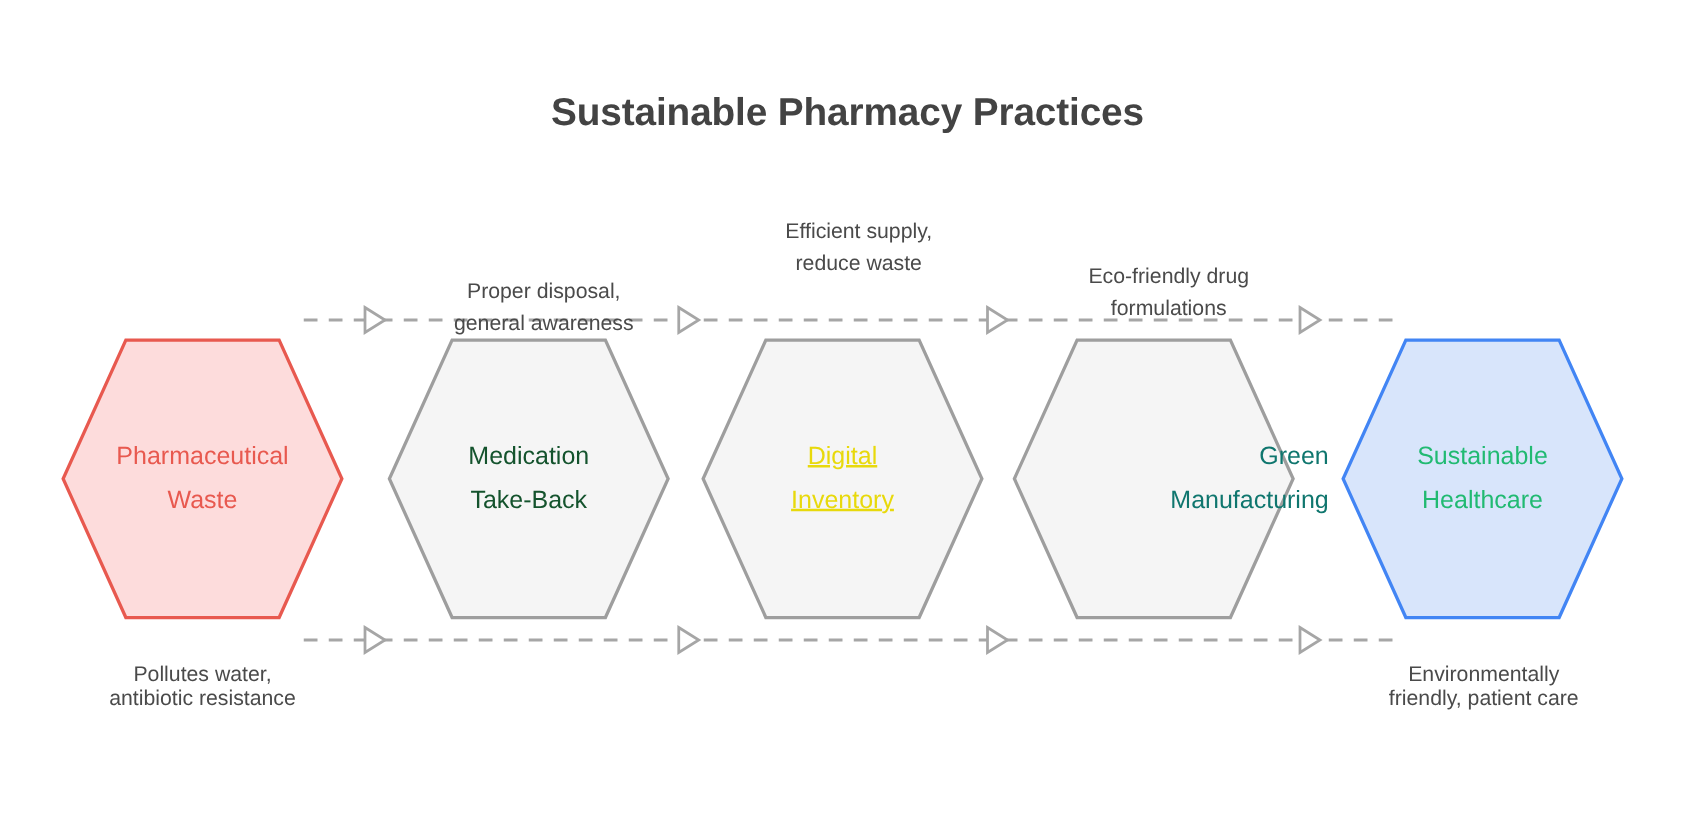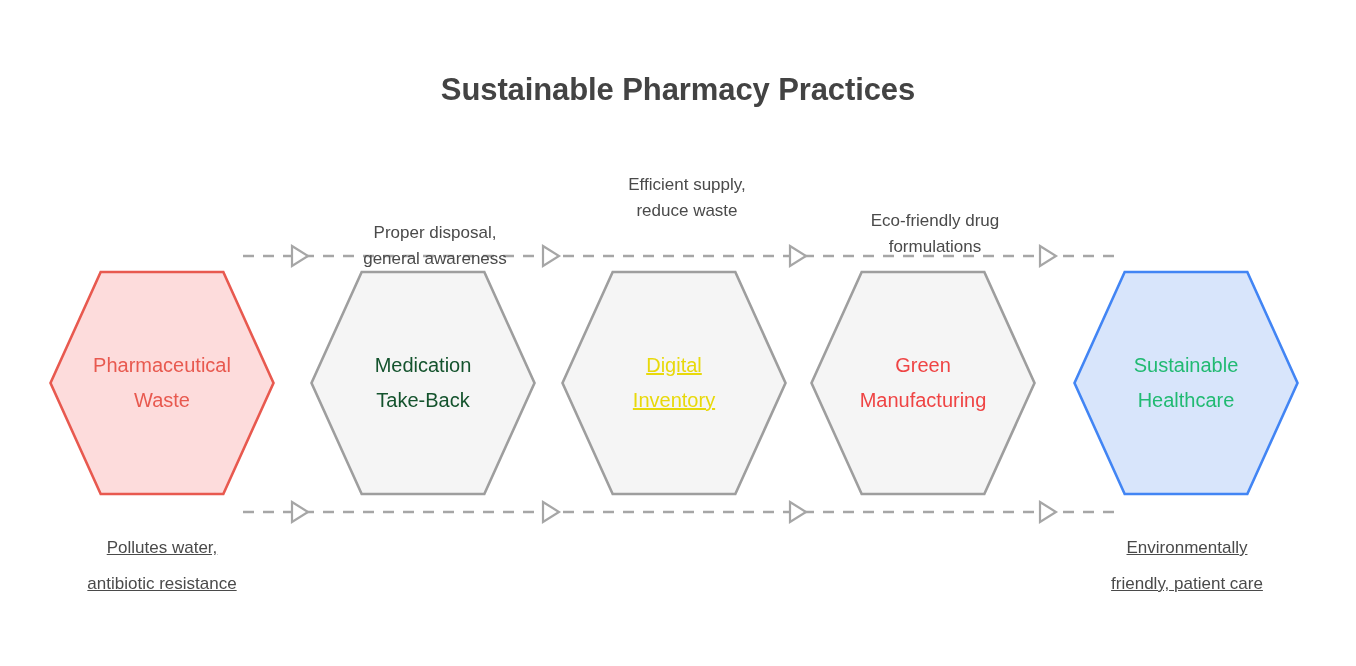--- a/index.html
+++ b/index.html
@@ -51,24 +51,23 @@
     font-size: 17px;
     line-height: 26px;
     color: #4a4a4a;
     white-space: pre-line;
   }
 
   .end-caption {
     position: absolute;
     text-align: center;
     font-size: 17px;
-    line-height: 36px;
+    line-height: 19px;
     color: #4a4a4a;
     white-space: pre-line;
-    text-decoration: underline;
   }
 </style>
 </head>
 <body>
 
 <div id="diagram-title">Sustainable Pharmacy Practices</div>
 
 <svg class="flow-svg" id="flow-svg" viewBox="0 0 1356 666" xmlns="http://www.w3.org/2000/svg">
     <g>
       <line x1="243" y1="256" x2="1120" y2="256" stroke="#a6a6a6" stroke-width="2.4" stroke-dasharray="11 9"></line>
@@ -91,21 +90,21 @@
     <polygon points="1124.675,272 1247.325,272 1297.5,383 1247.325,494 1124.675,494 1074.5,383" fill="#d8e5fb" stroke="#4285f4" stroke-width="2.6" stroke-linejoin="miter"></polygon>
   </svg>
 
 <div id="label-layer">
     <div class="node-label" style="left: 22px; top: 348px; width: 280px; color: rgb(232, 89, 79);">Pharmaceutical
 Waste</div>
     <div class="node-label" style="left: 283px; top: 348px; width: 280px; color: #14532d;">Medication
 Take-Back</div>
     <div class="node-label" style="left: 534px; top: 348px; width: 280px; color: rgb(232, 217, 11); text-decoration: underline;">Digital
 Inventory</div>
-    <div class="node-label" style="left: 783px; top: 348px; width: 280px; color: #ef4444;">Green
+    <div class="node-label" style="left: 783px; top: 348px; width: 280px; color: #0f766e; text-align: right;">Green
 Manufacturing</div>
     <div class="node-label" style="left: 1046px; top: 348px; width: 280px; color: rgb(33, 186, 114);">Sustainable
 Healthcare</div>
     <div class="edge-caption" style="left: 285px; top: 172px; width: 300px; margin-top: 48px;">Proper disposal,
 general awareness</div>
     <div class="edge-caption" style="left: 537px; top: 172px; width: 300px;">Efficient supply,
 reduce waste</div>
     <div class="edge-caption" style="left: 785px; top: 172px; width: 300px; margin-top: 36px;">Eco-friendly drug
 formulations</div>
     <div class="end-caption" style="left: 12px; top: 530px; width: 300px;">Pollutes water,

